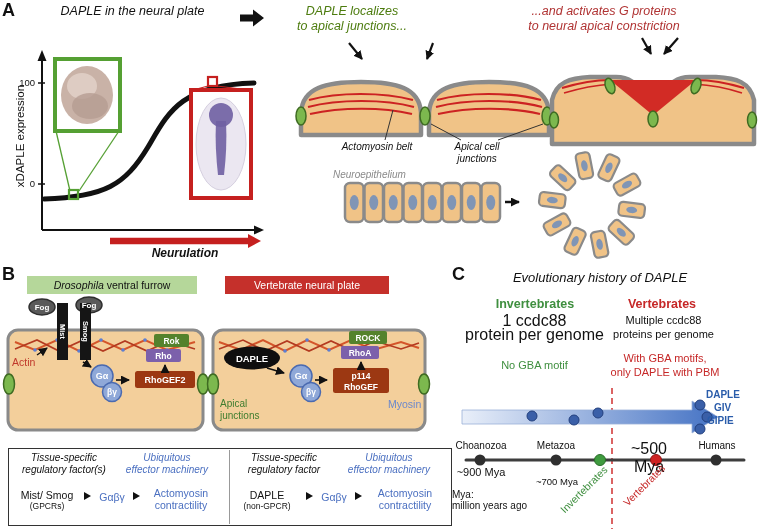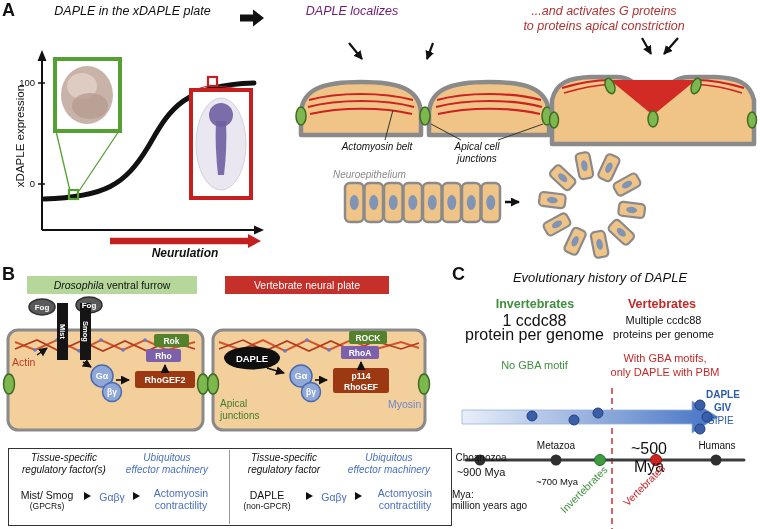--- a/index.html
+++ b/index.html
@@ -6,21 +6,21 @@
   html,body { width:760px; height:529px; background:#fff; font-family:"Liberation Sans", sans-serif; }
   .fig { position:relative; width:760px; height:529px; background:#fff; overflow:hidden; }
   .abs { position:absolute; }
   svg { position:absolute; overflow:visible; }
   svg text { font-family:"Liberation Sans", sans-serif; }
   .plabel { position:absolute; font-size:18px; font-weight:bold; color:#111; }
   .lbl { position:absolute; color:#111; }
   .c { text-align:center; }
   .i { font-style:italic; }
   .hdr { position:absolute; text-align:center; font-style:italic; font-size:12.5px; line-height:15px; color:#111; }
-  .hdr.green { color:#701a75; }
+  .hdr.green { color:#4d7c0f; }
   .hdr.red  { color:#b03333; }
   .tri { position:absolute; width:0; height:0; border-top:4.5px solid transparent; border-bottom:4.5px solid transparent; border-left:7.5px solid #111; }
   .bluetxt { color:#2a5caa; }
   .greentxt { color:#3f8f3f; }
   .redtxt { color:#c62828; }
   .rot45 { transform:rotate(-45deg); transform-origin:0 50%; white-space:nowrap; }
   .hdrbox { position:absolute; height:18px; line-height:18px; text-align:center; font-size:10.5px; }
 </style>
 </head>
 <body>
@@ -35,34 +35,35 @@
       <linearGradient id="bluearrow" x1="0" y1="0" x2="1" y2="0">
         <stop offset="0" stop-color="#e9eff9"></stop>
           <stop offset="1" stop-color="#4472c4"></stop>
       </linearGradient>
     </defs>
   </svg>
 
   <div class="plabel" style="left:2px;top:0">A</div>
 
   <div class="hdr" style="left:25px;top:4px;width:215px">
-    <div>DAPLE in the xDAPLE plate</div>
+    <div>DAPLE in the neural plate</div>
   </div>
 
   <svg style="left:240px;top:9px" width="26" height="18">
     <polygon points="0,5.5 13,5.5 13,0.5 24,9 13,17.5 13,12.5 0,12.5" fill="#111"></polygon>
   </svg>
 
   <div class="hdr green" style="left:272px;top:4px;width:160px">
     <div>DAPLE localizes</div>
+    <div>to apical junctions...</div>
   </div>
 
   <div class="hdr red" style="left:480px;top:4px;width:248px">
     <div>...and activates G proteins</div>
-    <div>to proteins apical constriction</div>
+    <div>to neural apical constriction</div>
   </div>
 
   <div class="lbl c" style="left:-58px;top:128px;width:160px;height:16px;font-size:11.5px;transform:rotate(-90deg)">xDAPLE expression</div>
 
   <svg style="left:30px;top:45px" width="235" height="215" viewBox="0 0 235 215">
     <line x1="12" y1="14" x2="12" y2="185" stroke="#111" stroke-width="2"></line>
     <polygon points="7.5,16 16.5,16 12,5" fill="#111"></polygon>
     <line x1="12" y1="185" x2="224" y2="185" stroke="#111" stroke-width="2"></line>
     <polygon points="224,180.5 224,189.5 234,185" fill="#111"></polygon>
     <line x1="8" y1="38" x2="15" y2="38" stroke="#111" stroke-width="1.5"></line>
@@ -357,23 +358,23 @@
     <line x1="14" y1="72" x2="292" y2="72" stroke="#3d3d3d" stroke-width="3" stroke-linecap="round"></line>
     <circle cx="28" cy="72" r="5.5" fill="#2f2f2f"></circle>
     <circle cx="104" cy="72" r="5.5" fill="#2f2f2f"></circle>
     <circle cx="148" cy="72" r="5.5" fill="#3f9b3f" stroke="#2a6e2a" stroke-width="1"></circle>
     <circle cx="204" cy="72" r="5.5" fill="#cf2222" stroke="#8e1515" stroke-width="1"></circle>
     <circle cx="264" cy="72" r="5.5" fill="#2f2f2f"></circle>
   </svg>
 
   <div class="lbl" style="left:706px;top:389px;font-size:10px;font-weight:600;color:#2a5caa">DAPLE</div>
   <div class="lbl" style="left:714px;top:402px;font-size:10px;font-weight:600;color:#2a5caa">GIV</div>
-  <div class="lbl" style="left:707px;top:415px;font-size:10px;font-weight:400;color:#2a5caa">GIPIE</div>
-
-  <div class="lbl c" style="left:450px;top:452px;width:62px;font-size:10px">Choanozoa</div>
+  <div class="lbl" style="left:707px;top:415px;font-size:10px;font-weight:700;color:#2a5caa">GIPIE</div>
+
+  <div class="lbl c" style="left:450px;top:440px;width:62px;font-size:10px">Choanozoa</div>
   <div class="lbl c" style="left:526px;top:440px;width:60px;font-size:10px">Metazoa</div>
   <div class="lbl c" style="left:614px;top:440px;width:70px;font-size:16px">~500 Mya</div>
   <div class="lbl c" style="left:688px;top:440px;width:58px;font-size:10px">Humans</div>
   <div class="lbl c" style="left:452px;top:466px;width:58px;font-size:11px">~900 Mya</div>
   <div class="lbl c" style="left:528px;top:476px;width:58px;font-size:9.5px">~700 Mya</div>
 
   <div class="lbl" style="left:452px;top:489px;font-size:10px">Mya:</div>
   <div class="lbl" style="left:452px;top:500px;font-size:10px">million years ago</div>
 
   <div class="lbl rot45 greentxt" style="left:562px;top:505px;font-size:10.5px">Invertebrates</div>

